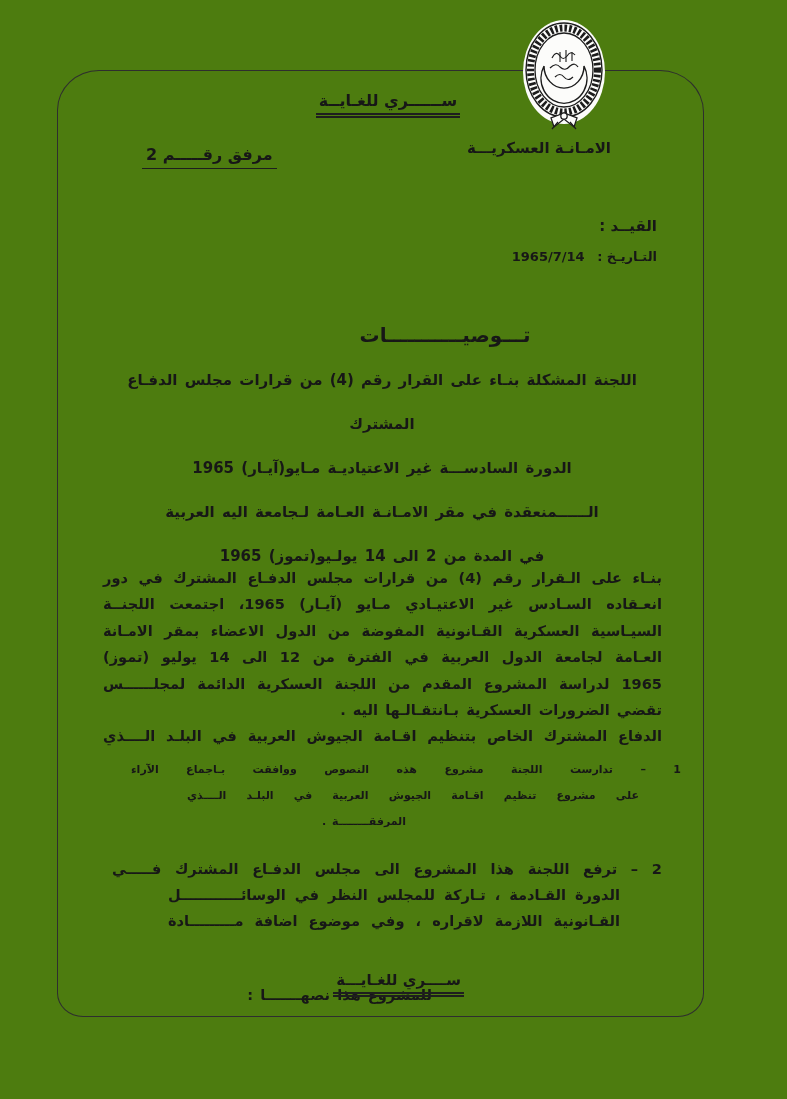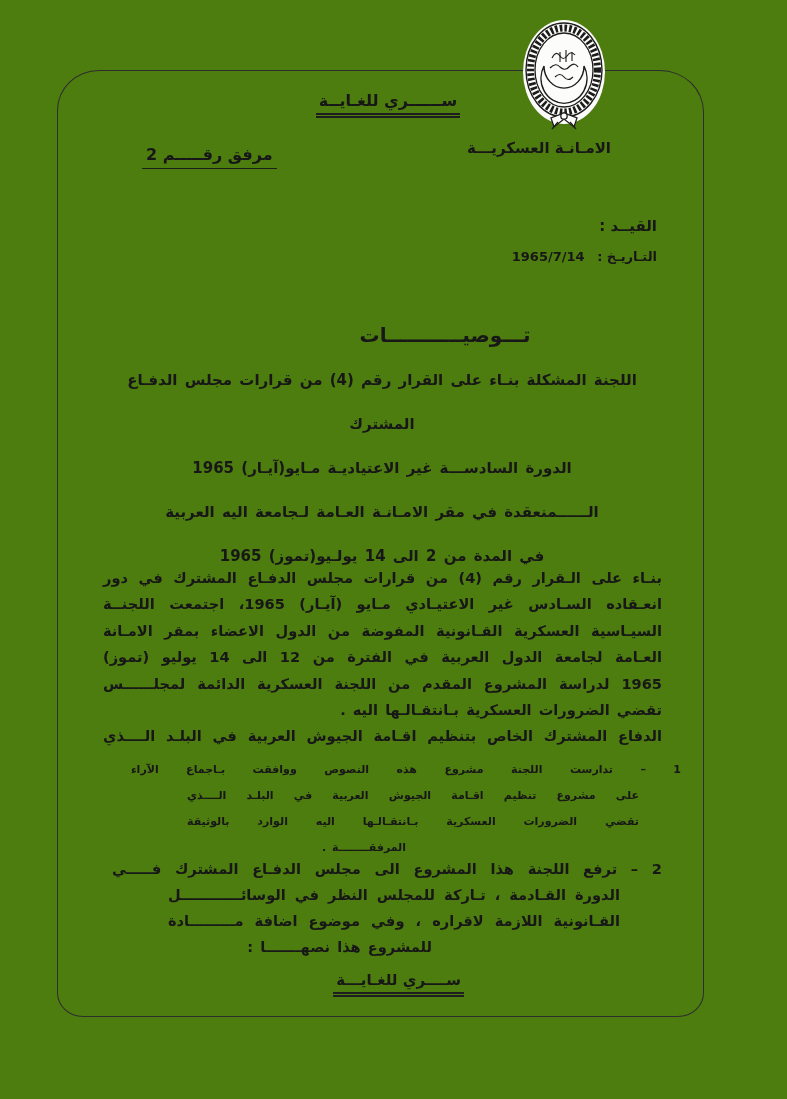--- a/index.html
+++ b/index.html
@@ -39,21 +39,21 @@
            font-size:14.6px; line-height:26.4px; word-spacing:2px; }
   .item1 { position:absolute; left:112px; top:757px; width:550px; direction:rtl;
            font-size:11px; line-height:26px; word-spacing:2px;margin-left:19px; }
   .item2 { position:absolute; left:112px; top:856px; width:550px; direction:rtl;
            font-size:14.6px; line-height:26px; word-spacing:2px; }
 
   .jline { text-align:justify; text-align-last:justify; }
   .jline.end { text-align-last:right; }
   .mid   { padding:0 42px 0 56px; }
   .ind-a { padding-right:275px; }
-  .ind-b { padding-right:230px; }
+  .ind-b { padding-right:230px;margin-top:48px; }
 
   .cls-bottom { position:absolute; left:264px; top:971px; width:200px; text-align:right;
                 font-size:15px; direction:rtl; }
 </style>
 </head>
 <body>
 
 <div class="page">
 
   <div class="border-box"></div>
@@ -109,21 +109,20 @@
     <div class="jline">السيـاسية العسكرية القـانونية المفوضة من الدول الاعضاء بمقر الامـانة</div>
     <div class="jline">العـامة لجامعة الدول العربية في الفترة من 12 الى 14 يوليو (تموز)</div>
     <div class="jline">1965 لدراسة المشروع المقدم من اللجنة العسكرية الدائمة لمجلــــــس</div>
     <div class="jline end">تقضي الضرورات العسكرية بـانتقـالـها اليه .</div>
     <div class="jline">الدفاع المشترك الخاص بتنظيم اقـامة الجيوش العربية في البلـد الــــذي</div>
   </div>
 
   <div class="item1">
     <div class="jline">1 – تدارست اللجنة مشروع هذه النصوص ووافقت بـاجماع الآراء</div>
     <div class="jline mid">على مشروع تنظيم اقـامة الجيوش العربية في البلـد الــــذي</div>
-    <div class="jline mid">تقضي الضرورات العسكرية بـانتقـالـها اليه الوارد بالوثيقة</div>
     <div class="jline end ind-a">المرفقــــــــة .</div>
   </div>
 
   <div class="item2">
     <div class="jline">2 – ترفع اللجنة هذا المشروع الى مجلس الدفـاع المشترك فـــــي</div>
     <div class="jline mid">الدورة القـادمة ، تـاركة للمجلس النظر في الوسائــــــــــــل</div>
     <div class="jline mid">القـانونية اللازمة لاقراره ، وفي موضوع اضافة مـــــــــادة</div>
     <div class="jline end ind-b">للمشروع هذا نصهـــــــا :</div>
   </div>
 

